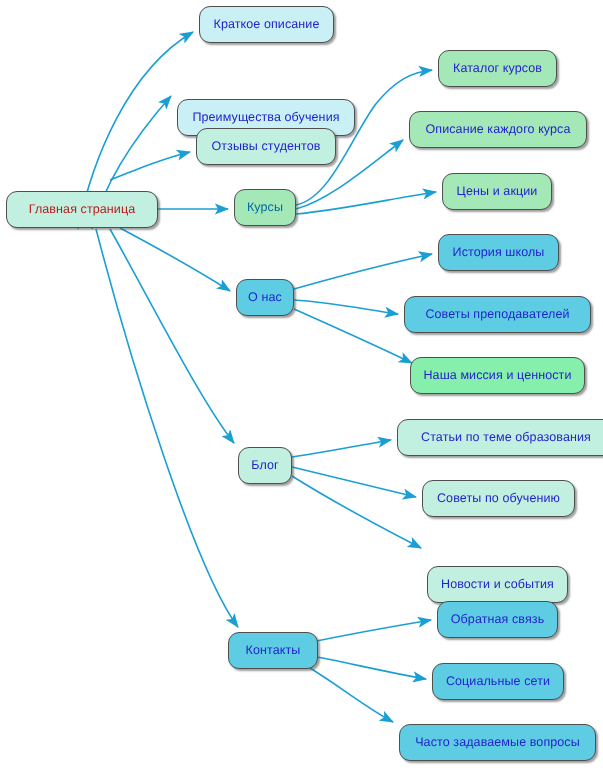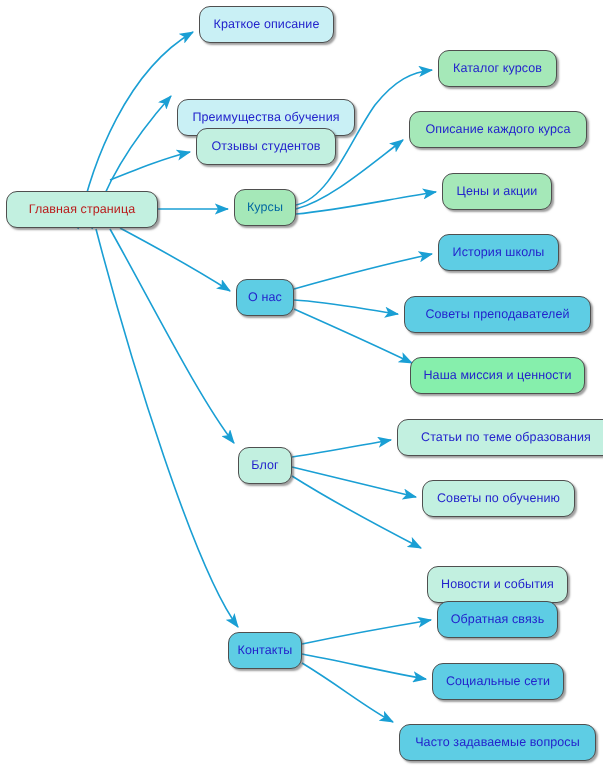--- a/index.html
+++ b/index.html
@@ -125,21 +125,21 @@
       </div>
       <div class="node" style="left: 397px; top: 419px; width: 218px; height: 37px; background: rgb(194, 240, 224); border-color: rgb(79, 79, 79); color: rgb(35, 35, 204);">
         <span class="node-label">Статьи по теме образования</span>
       </div>
       <div class="node" style="left: 422px; top: 480px; width: 153px; height: 37px; background: rgb(194, 240, 224); border-color: rgb(79, 79, 79); color: rgb(35, 35, 204);">
         <span class="node-label">Советы по обучению</span>
       </div>
       <div class="node" style="left: 427px; top: 541px; width: 141px; height: 37px; background: rgb(194, 240, 224); border-color: rgb(79, 79, 79); color: rgb(35, 35, 204); margin-top: 25px;">
         <span class="node-label">Новости и события</span>
       </div>
-      <div class="node" style="left: 228px; top: 632px; width: 74px; height: 37px; background: rgb(94, 205, 228); border-color: rgb(79, 79, 79); color: rgb(35, 35, 204);">
+      <div class="node" style="left: 228px; top: 632px; width: 90px; height: 37px; background: rgb(94, 205, 228); border-color: rgb(79, 79, 79); color: rgb(35, 35, 204);">
         <span class="node-label">Контакты</span>
       </div>
       <div class="node" style="left: 437px; top: 601px; width: 121px; height: 37px; background: rgb(94, 205, 228); border-color: rgb(79, 79, 79); color: rgb(35, 35, 204);">
         <span class="node-label">Обратная связь</span>
       </div>
       <div class="node" style="left: 432px; top: 663px; width: 132px; height: 37px; background: rgb(94, 205, 228); border-color: rgb(79, 79, 79); color: rgb(35, 35, 204);">
         <span class="node-label">Социальные сети</span>
       </div>
       <div class="node" style="left: 399px; top: 724px; width: 197px; height: 37px; background: rgb(94, 205, 228); border-color: rgb(79, 79, 79); color: rgb(35, 35, 204); text-align: center;">
         <span class="node-label">Часто задаваемые вопросы</span>

